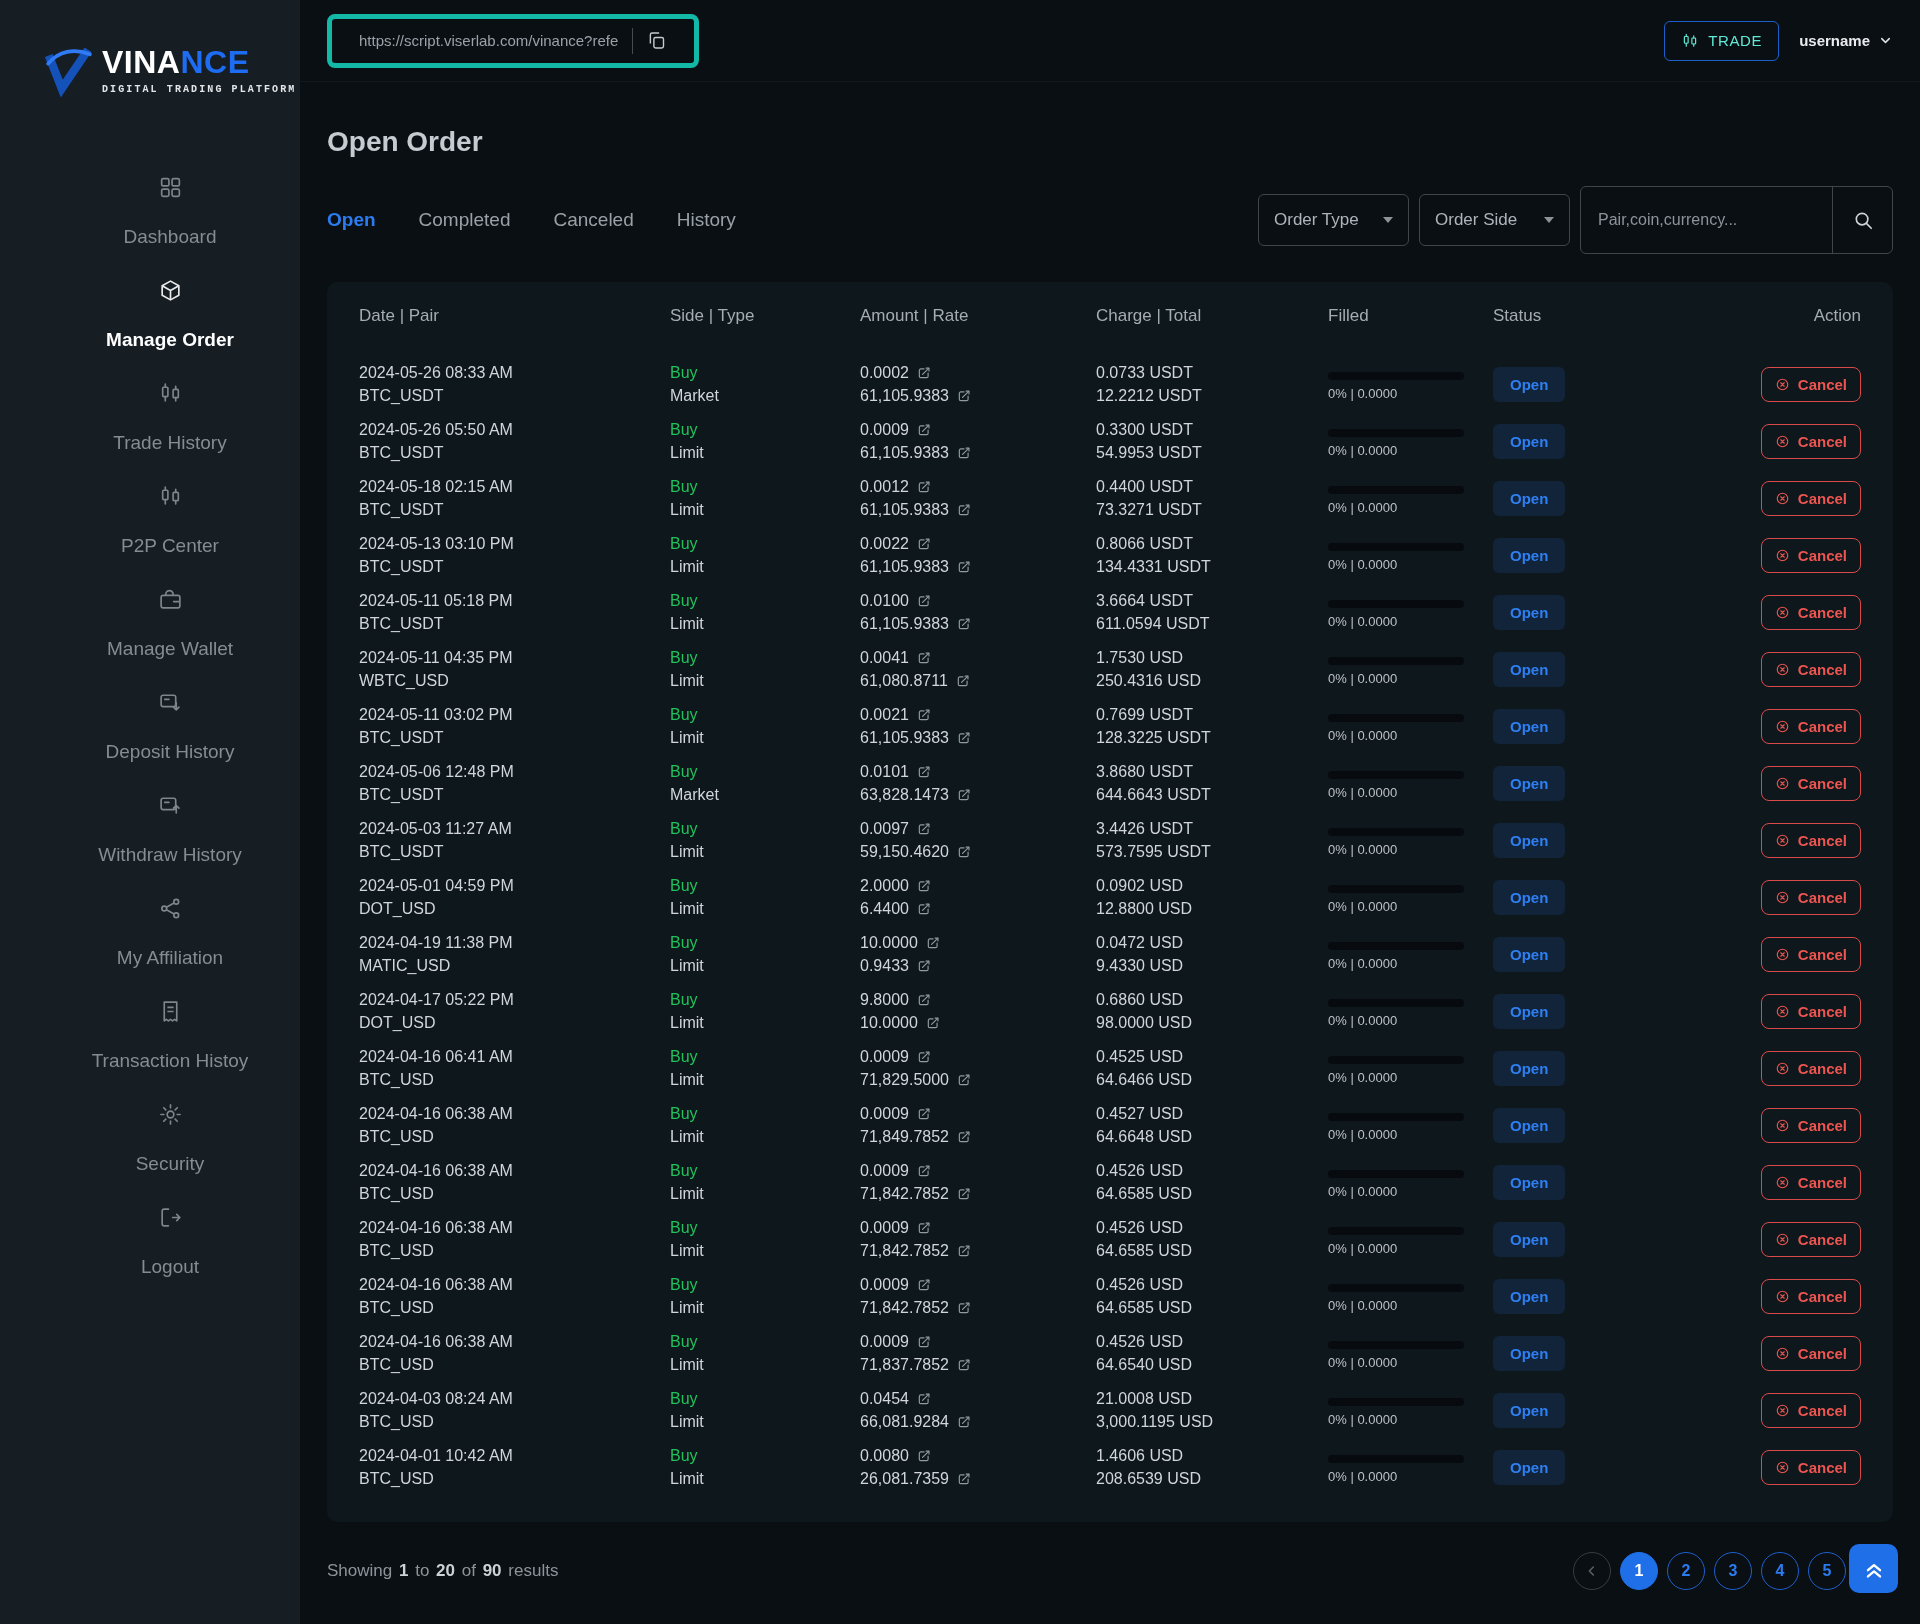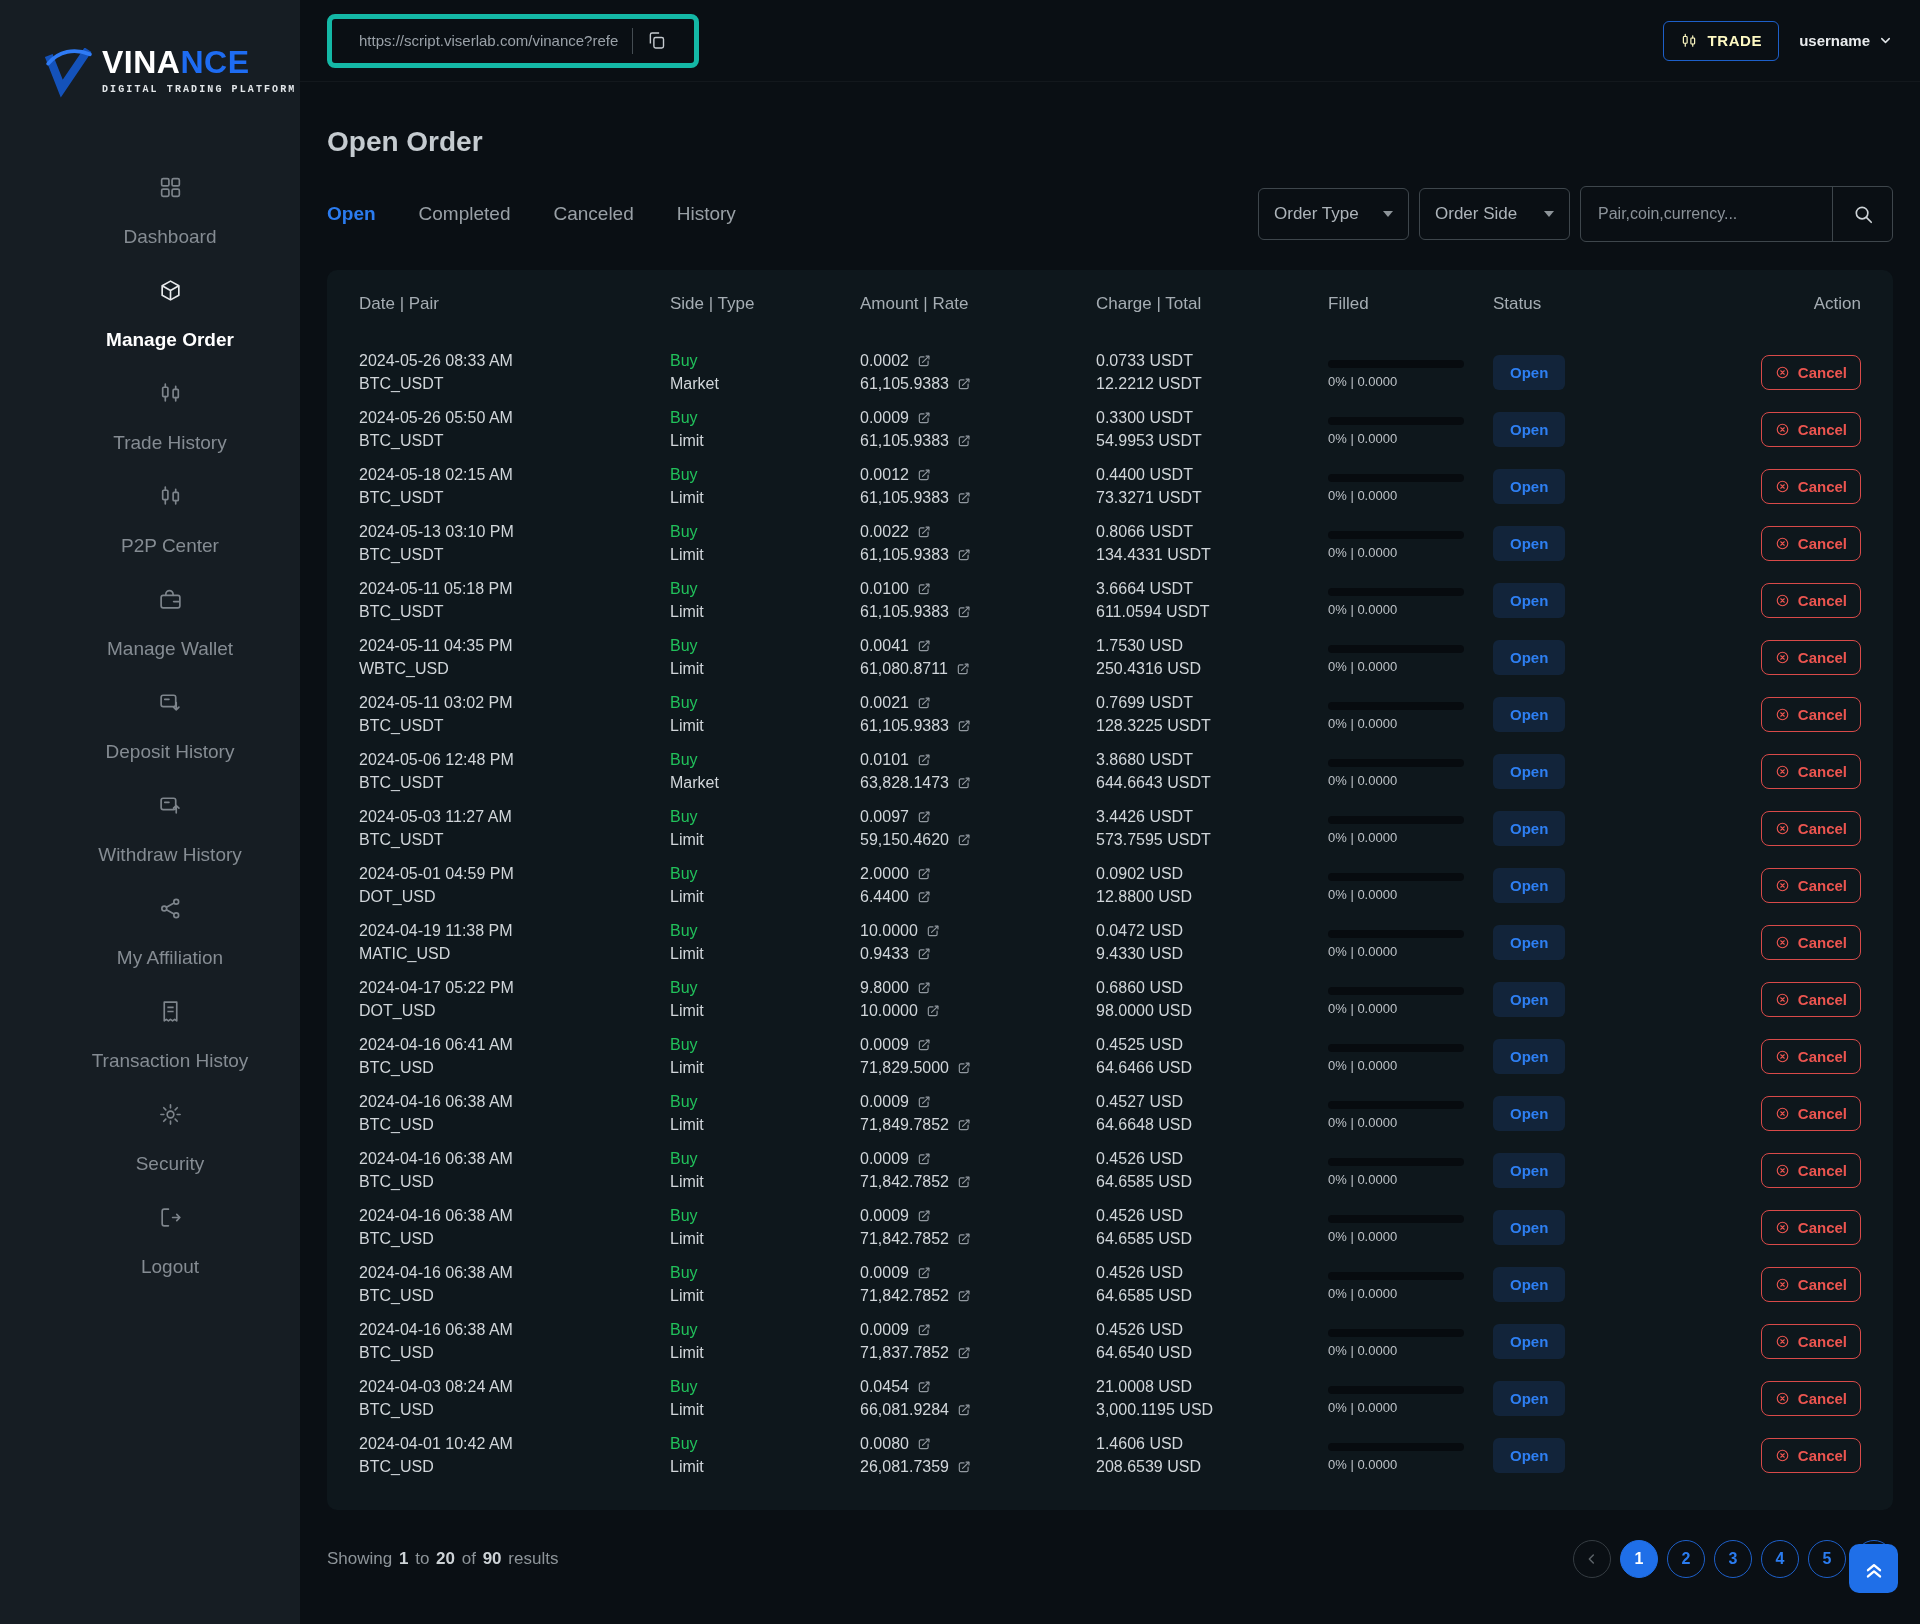--- a/index.html
+++ b/index.html
@@ -36,41 +36,41 @@
   .url-box { width:372px; height:54px; border:5px solid #14b8a6; border-radius:8px;
              display:flex; align-items:center; padding:0 27px; gap:13px; }
   .url-text { flex:1; font-size:15px; color:#9aa1a8; white-space:nowrap; overflow:hidden; }
   .url-divider { width:1px; height:26px; background:#444c52; flex:none; }
   .copy-btn { background:none; border:none; padding:0; color:#c6cbd0; }
   .copy-btn svg { width:21px; height:21px; }
 
   .topbar-right { display:flex; align-items:center; gap:20px; }
   .trade-btn { display:flex; align-items:center; gap:9px; padding:10px 16px;
                background:transparent; border:1px solid #1d5fc9; border-radius:6px;
-               color:#fef9c3; font-size:15px; font-weight:700; letter-spacing:.6px; }
+               color:#5eead4; font-size:15px; font-weight:400; letter-spacing:.6px; }
   .trade-btn svg { width:18px; height:18px; }
   .user-menu { display:flex; align-items:center; gap:8px; color:#e9ebed; font-size:15px; font-weight:600; cursor:pointer;text-align:center; }
   .user-menu svg { width:15px; height:15px; color:#dfe3e6; }
 
   
   .content { padding:0 27px; }
   .page-title { margin:44px 0 0; font-size:28px; font-weight:600; color:#c5cbd0; }
 
   .controls-row { display:flex; align-items:center; justify-content:space-between; margin-top:28px; }
   .tabs { display:flex; gap:43px; }
   .tab { font-size:19px; color:#99a0a6; cursor:pointer; }
   .tab.active { color:#2b7cf0; font-weight:600; }
 
   .filters { display:flex; align-items:center; gap:10px; }
   .select { width:151px; height:52px; border:1px solid #3e464c; border-radius:6px;
             display:flex; align-items:center; justify-content:space-between;
             padding:0 15px; color:#adb4ba; font-size:17px; cursor:pointer; background:transparent; }
   .caret { width:0; height:0; border-left:5px solid transparent; border-right:5px solid transparent;
            border-top:6px solid #8d9499; }
-  .search-box { width:313px; height:56px; border:1px solid #3e464c; border-radius:6px; display:flex; overflow:hidden; }
+  .search-box { width:313px; height:68px; border:1px solid #3e464c; border-radius:6px; display:flex; overflow:hidden; }
   .search-box input { flex:1; min-width:0; background:transparent; border:none; outline:none;
                       padding:0 17px; font-size:16px; color:#c6cbd0; font-family:inherit; }
   .search-box input::placeholder { color:#8c939a; }
   .search-btn { width:60px; flex:none; background:transparent; border:none; border-left:1px solid #3e464c;
                 color:#ced3d7; display:flex; align-items:center; justify-content:center; }
   .search-btn svg { width:22px; height:22px; }
 
   
   .card { margin-top:28px; background:#0e171c; border-radius:10px; padding:24px 32px 26px; }
   .thead, .trow { display:grid; grid-template-columns:311px 190px 236px 232px 165px 170px 1fr; align-items:center; }

